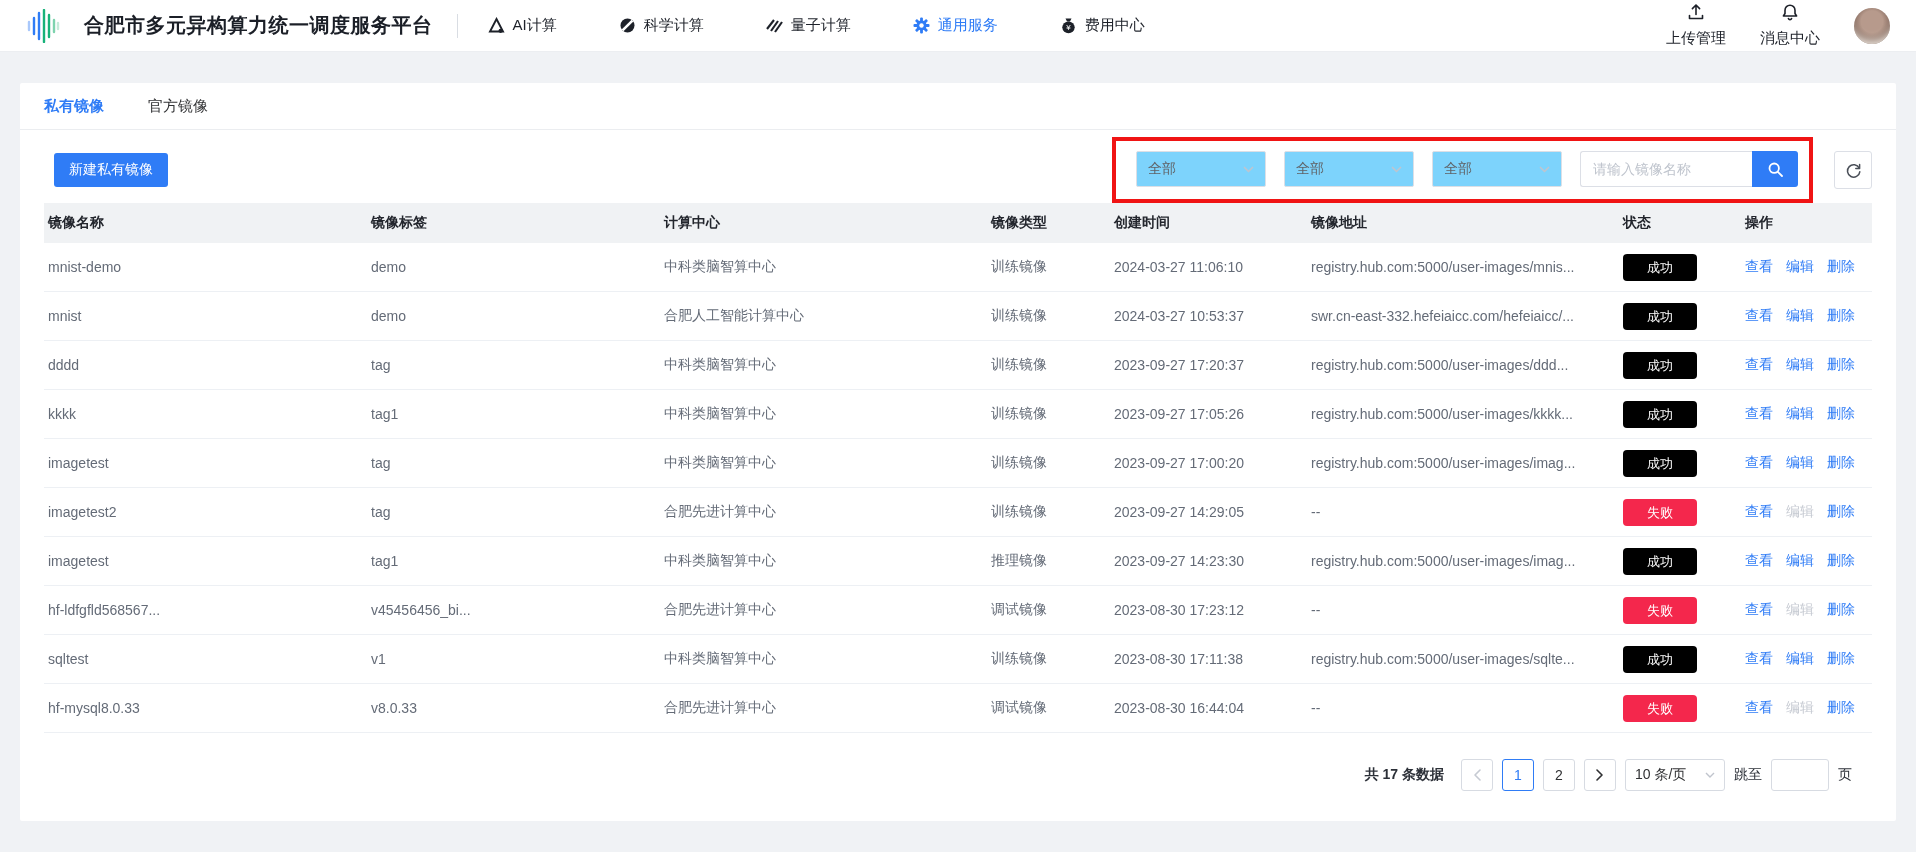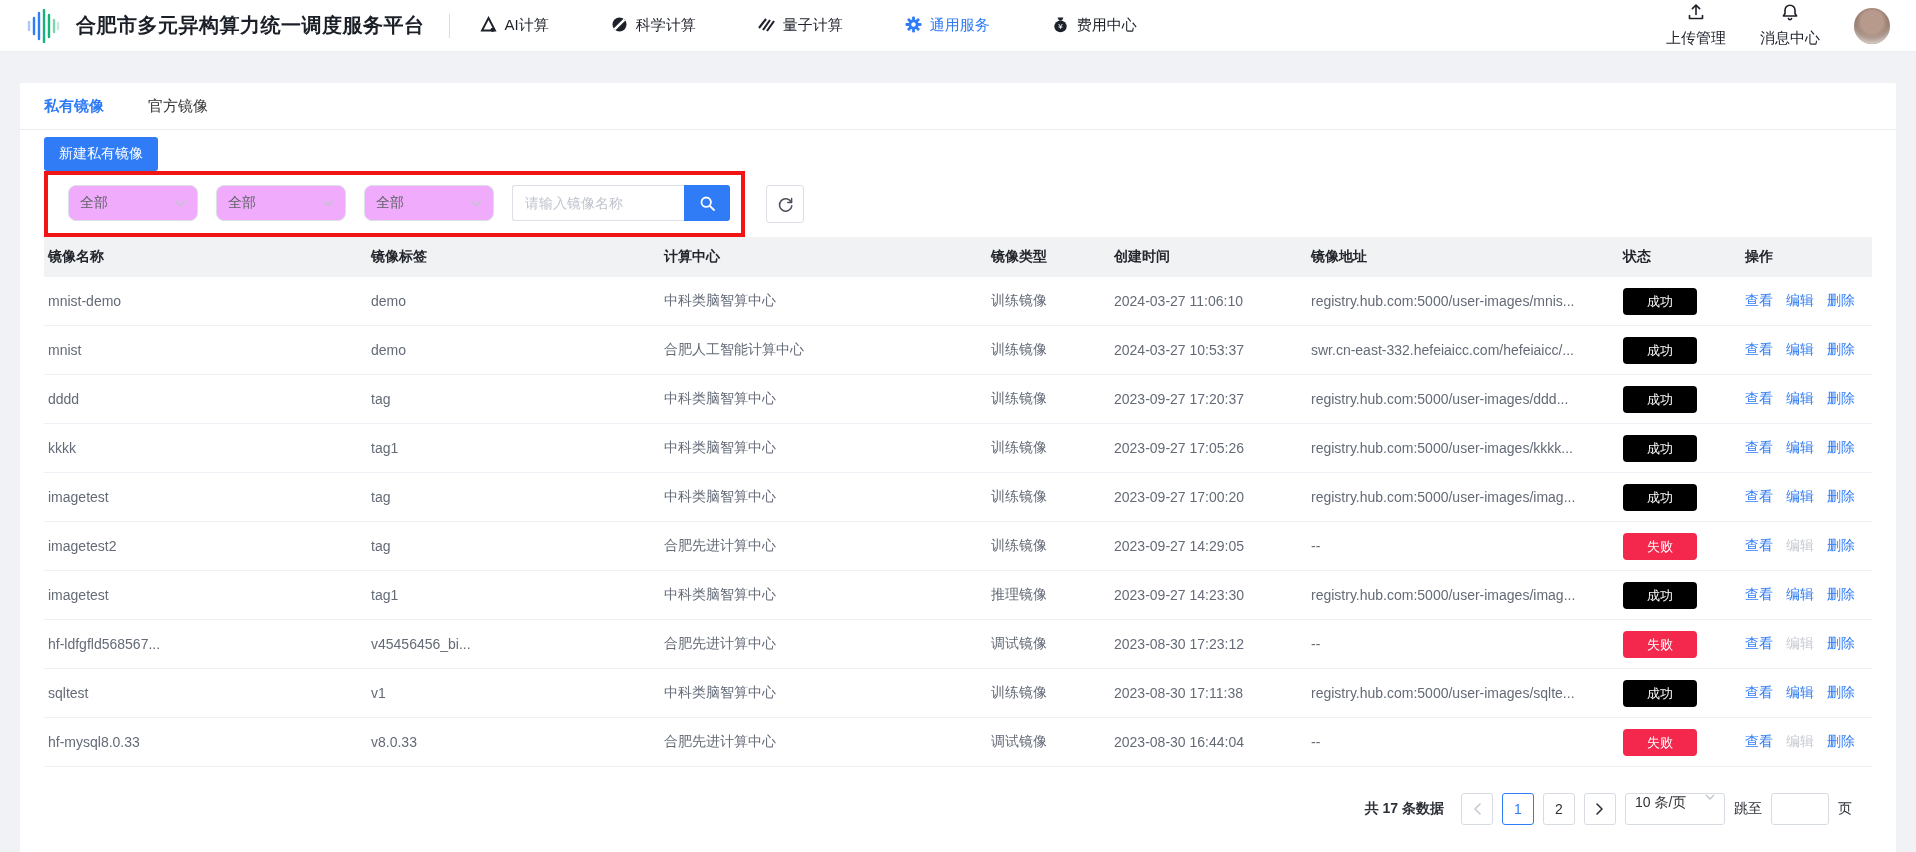--- a/index.html
+++ b/index.html
@@ -8,55 +8,55 @@
     width:1916px; height:852px; overflow:hidden;
     background:#f0f2f5;
     font-family:"Liberation Sans","DejaVu Sans",sans-serif;
     color:#1d2129;
   }
   
   .topbar {
     height:52px; background:#fff; border-bottom:1px solid #eceef1;
     display:flex; align-items:center; padding:0 26px;
   }
-  .brand { display:flex; align-items:center; gap:16px; cursor:pointer; }
+  .brand { display:flex; align-items:center; gap:24px; cursor:pointer; }
   .brand-title { font-size:20px; font-weight:700; color:#1b1f27; letter-spacing:.5px; }
   .topbar-divider { width:1px; height:24px; background:#d9dde3; margin:0 30px 0 24px; }
   .main-nav { display:flex; align-items:center; gap:62px; }
-  .nav-item { display:flex; gap:8px; font-size:15px; color:#1d2129; cursor:pointer; white-space:nowrap; }
+  .nav-item { display:flex; align-items:center; gap:8px; font-size:15px; color:#1d2129; cursor:pointer; white-space:nowrap; }
   .nav-item.active { color:#2f7cf6; }
   .nav-icon { display:inline-flex; width:17px; height:17px; align-items:center; justify-content:center; }
   .topbar-right { margin-left:auto; display:flex; align-items:center; gap:34px; }
   .top-action { display:flex; align-items:center; gap:8px; font-size:15px; color:#1d2129; cursor:pointer; white-space:nowrap;flex-direction:column; }
   .avatar {
     width:36px; height:36px; border-radius:50%; cursor:pointer;
     background:radial-gradient(circle at 50% 38%, #b79a8c 0 38%, #8a6f63 62%, #5f4c44 100%);
     box-shadow:inset 0 -10px 8px -6px #e8e0d8;
   }
   
   .card {
     position:relative; margin:31px 20px 0 20px; background:#fff; border-radius:2px;
     min-height:738px;
   }
   .tabs { display:flex; align-items:center; gap:44px; height:47px; padding:0 24px; border-bottom:1px solid #ebedf0; }
   .tab { font-size:15px; color:#303133; cursor:pointer;text-align:right; }
   .tab.active { color:#2f7cf6; font-weight:700; }
   
-  .toolbar { display:flex; align-items:flex-start; justify-content:space-between; padding:7px 24px 0 24px;flex-direction:column; }
+  .toolbar { display:flex; align-items:center; justify-content:space-between; padding:7px 24px 0 34px; }
   .btn-primary {
     height:34px; padding:0 15px; background:#2f7cf6; color:#fff; border:none; border-radius:3px;
     font-size:14px; cursor:pointer; font-family:inherit;
   }
   .filter-cluster { display:flex; align-items:center; }
   .annotation-box {
     border:4px solid #f01414; padding:10px 11px 12px 20px;
     display:flex; align-items:center; gap:18px;
   }
   .select-box {
-    width:130px; height:36px; border:1px solid #dcdfe6; border-radius:8px; background:#f0abfc;
+    width:130px; height:36px; border:1px solid #dcdfe6; border-radius:2px; background:#7dd3fc;
     display:flex; align-items:center; justify-content:space-between; padding:0 11px;
     font-size:14px; color:#606266; cursor:pointer;
   }
   .search-group { display:flex; }
   .search-input {
     width:172px; height:36px; border:1px solid #dcdfe6; border-right:none;
     border-radius:3px 0 0 3px; padding:0 12px; font-size:14px; color:#303133; outline:none;
     font-family:inherit;
   }
   .search-input::placeholder { color:#bfc4cd; }
@@ -98,21 +98,21 @@
   .total-text { margin-right:8px;font-weight:bold; }
   .pg-box {
     min-width:32px; height:32px; background:#fff; border:1px solid #d7dbe2; border-radius:3px;
     display:flex; align-items:center; justify-content:center; font-size:14px; color:#303133;
     cursor:pointer; font-family:inherit; padding:0;
   }
   #pages-slot { display:contents; }
   .pg-box.disabled { color:#c6cad2; cursor:default; }
   .pg-num.active { border-color:#2f7cf6; color:#2f7cf6; }
   .size-select { width:100px; height:32px; border:1px solid #d7dbe2; border-radius:3px;
-    display:flex; justify-content:space-between; padding:0 9px;
+    display:flex; align-items:center; justify-content:space-between; padding:0 9px;
     font-size:14px; color:#303133; cursor:pointer; background:#fff; }
   .jump-input { width:58px; height:32px; border:1px solid #d7dbe2; border-radius:3px; outline:none;
     font-family:inherit; font-size:14px; padding:0 8px; }
   svg { display:block; }
 </style>
 </head>
 <body>
 
 <header class="topbar">
   <div class="brand">

